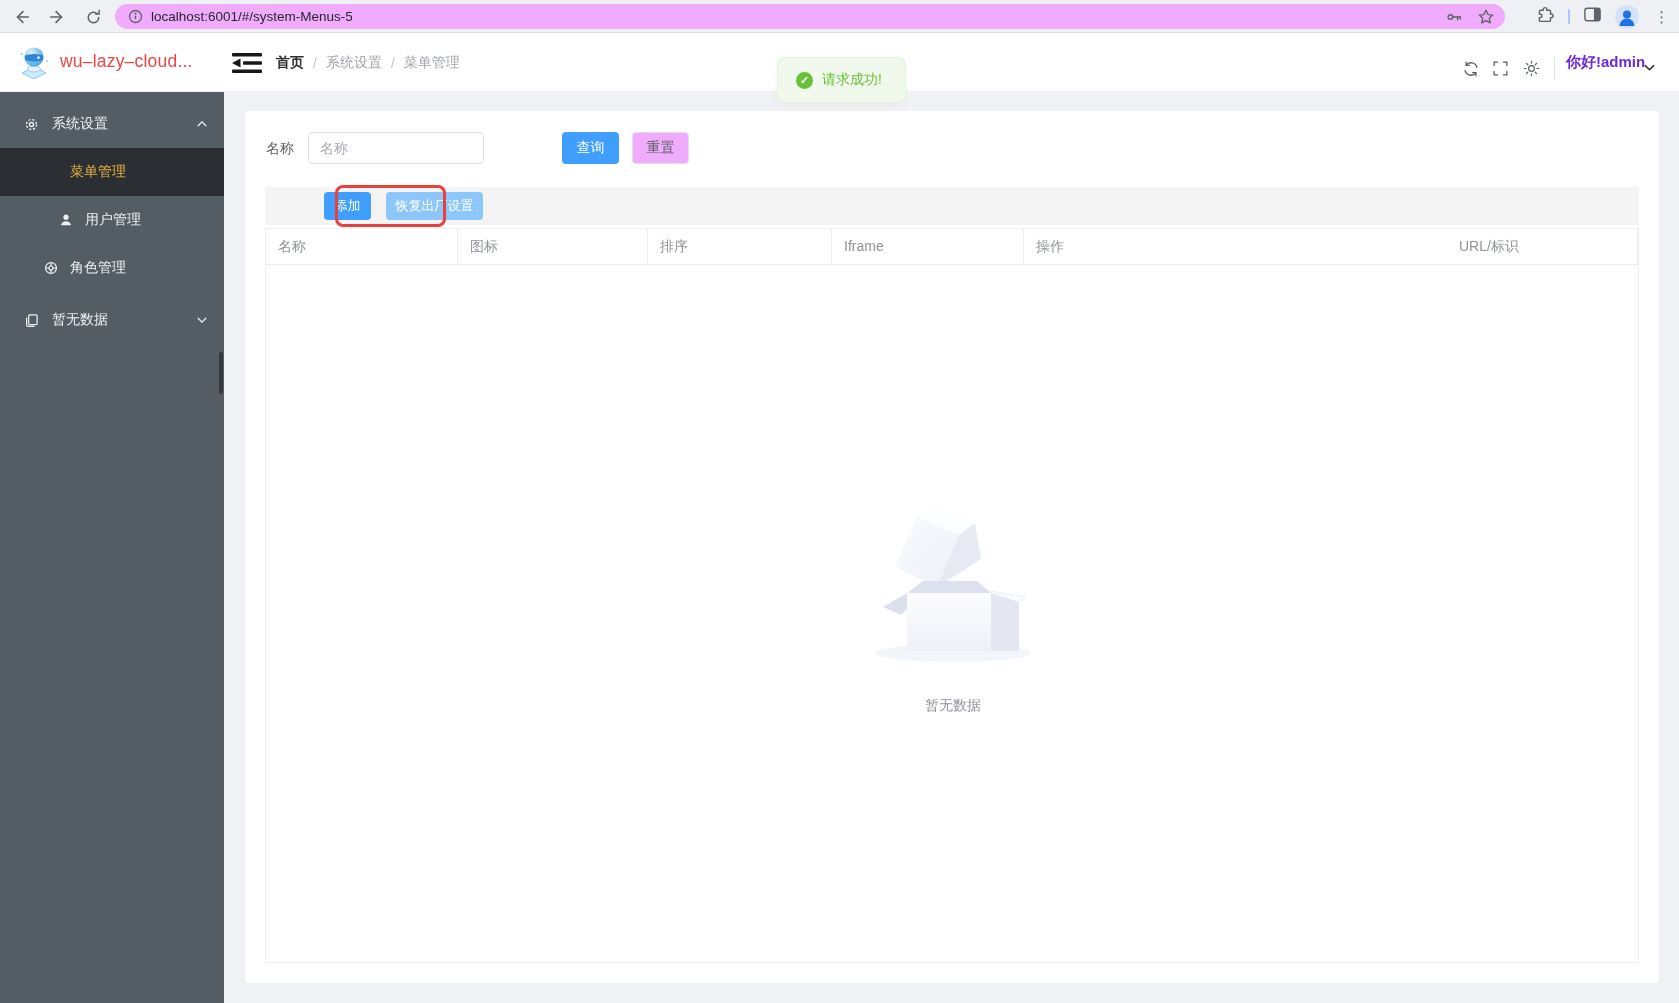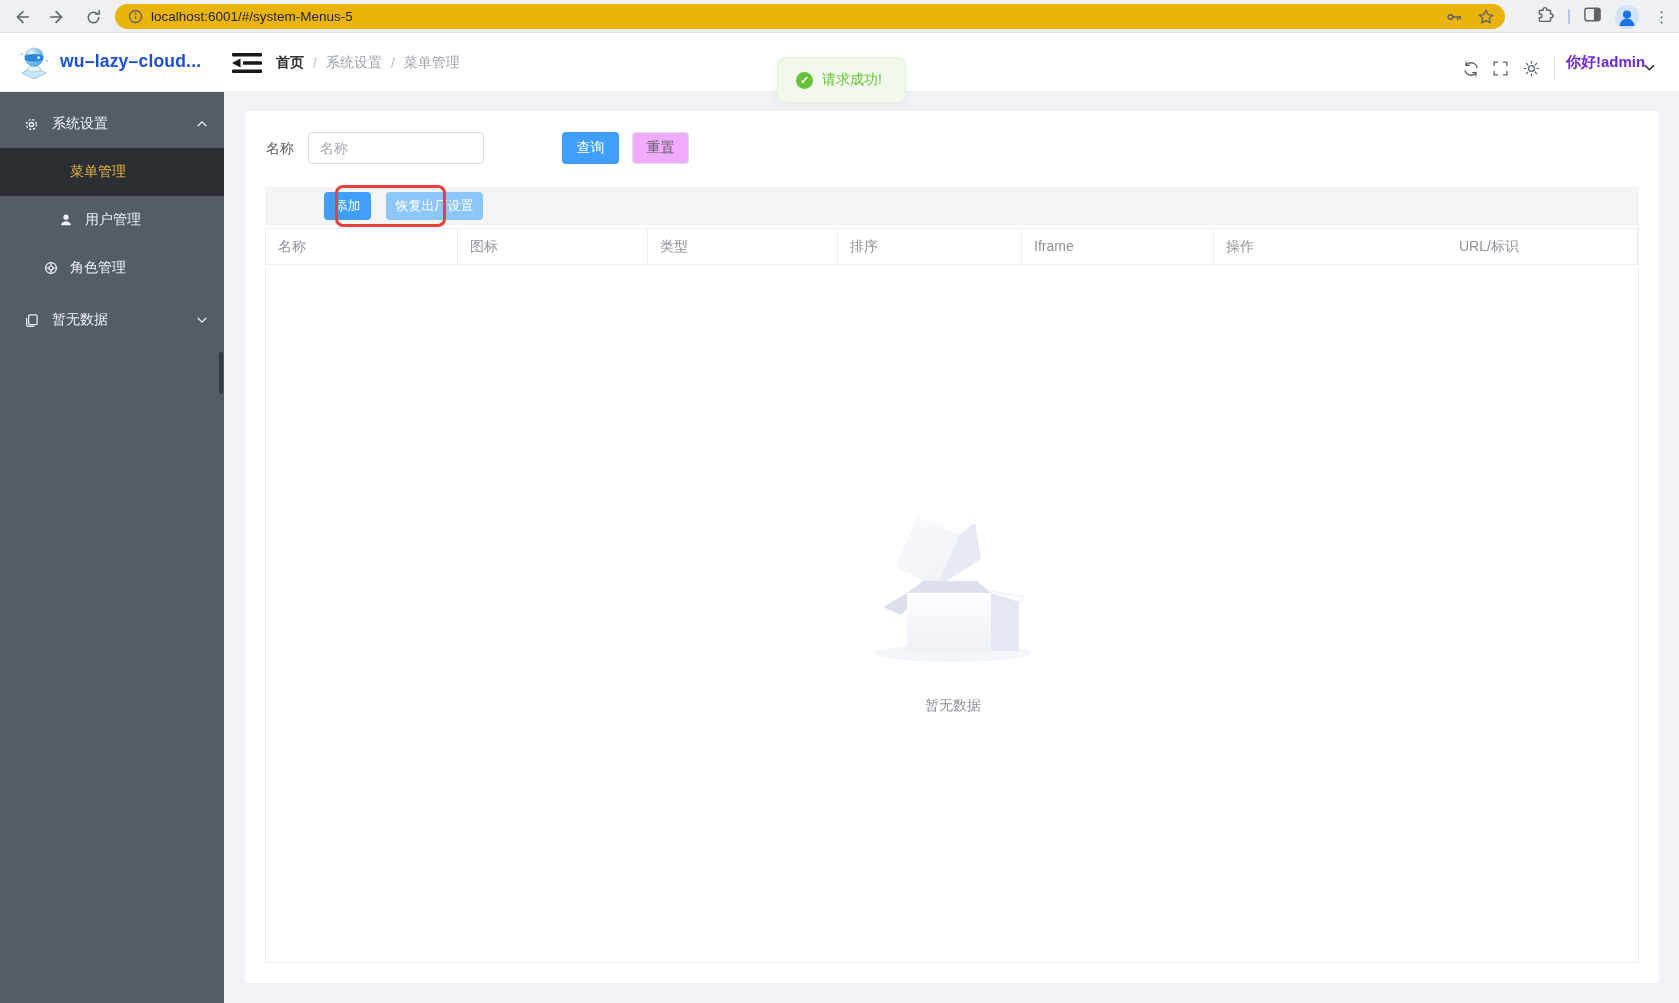--- a/index.html
+++ b/index.html
@@ -2,33 +2,33 @@
 <html><head>
 <meta charset="utf-8">
 <style>
   * { box-sizing: border-box; margin: 0; padding: 0; }
   body { font-family: "Liberation Sans", sans-serif; background: #fff; }
   .stage { position: relative; width: 1679px; height: 1003px; overflow: hidden; background: #fff; }
 
   
   .chrome { position: absolute; left: 0; top: 0; width: 1679px; height: 33px; background: #eef0f3; border-bottom: 1px solid #dcdfe3; z-index: 30; }
   .chrome .navbtn { position: absolute; top: 7px; width: 20px; height: 20px; display: flex; align-items: center; justify-content: center; }
-  .omnibox { position: absolute; left: 115px; top: 4px; width: 1390px; height: 25px; background: #eab308; border-radius: 13px; display: flex; align-items: center; }
+  .omnibox { position: absolute; left: 115px; top: 4px; width: 1390px; height: 25px; background: #f0abfc; border-radius: 13px; display: flex; align-items: center; }
   .omni-info { position: absolute; left: 13px; top: 5px; }
   .omni-url { position: absolute; left: 36px; top: 5px; font-size: 13.5px; color: #26282b; line-height: 15px; white-space: nowrap; }
   .omni-right { position: absolute; right: 10px; top: 4px; display: flex; gap: 14px; }
   .chrome-right { position: absolute; right: 8px; top: 4px; height: 25px; display: flex; align-items: center; gap: 13px; }
   .blue-divider { width: 2px; height: 15px; background: #a8c7fa; border-radius: 1px; }
   .avatar-chip { width: 24px; height: 24px; border-radius: 50%; background: #d3e3fd; overflow: hidden; display: flex; align-items: center; justify-content: center; }
   .kebab { font-size: 15px; color: #5f6368; line-height: 24px; padding: 0 2px; }
 
   
   .app-header { position: absolute; left: 0; top: 33px; width: 1679px; height: 59px; background: #fff; border-bottom: 1px solid #f0f0f2; z-index: 10; }
   .logo { position: absolute; left: 19px; top: 13px; width: 30px; height: 33px; }
-  .app-title { position: absolute; left: 60px; top: 18px; font-size: 17.5px; font-weight: 700; color: #1d4ed8; letter-spacing: .2px; }
+  .app-title { position: absolute; left: 60px; top: 18px; font-size: 17.5px; font-weight: 400; color: #ef4444; letter-spacing: .2px; }
   .fold-btn { position: absolute; left: 232px; top: 19px; width: 30px; height: 22px; cursor: pointer; }
   .breadcrumb { position: absolute; left: 276px; top: 21px; display: flex; align-items: center; gap: 9px; font-size: 14px; }
   .bc-current { color: #303133; font-weight: 700; }
   .bc-sep { color: #c0c4cc; }
   .bc-item { color: #a1a5ab; }
   .hdr-tool { position: absolute; top: 27px; width: 18px; height: 18px; cursor: pointer; }
   .hdr-divider { position: absolute; left: 1554px; top: 23px; width: 1px; height: 24px; background: #e0e3e8; }
   .greeting { position: absolute; left: 1566px; top: 20px; font-size: 15px; font-weight: 600; color: #6d28d9; white-space: nowrap; cursor: pointer; }
   .greet-chevron { position: absolute; left: 1643px; top: 27px; }
 
@@ -291,21 +291,20 @@
 
   <div class="toolbar-strip"></div>
   <button class="btn btn-primary btn-add">添加</button>
   <button class="btn btn-restore">恢复出厂设置</button>
   <div class="annotation-box"></div>
 
   <div class="table-region">
     <div class="thead">
       <div class="th c0">名称</div>
       <div class="th c1">图标</div>
-      <div class="th c2">类型</div>
       <div class="th c3">排序</div>
       <div class="th c4">Iframe</div>
       <div class="th c6">操作</div>
       <div class="th c5">URL/标识</div>
     </div>
 
     <svg class="empty-img" viewBox="0 0 160 165">
       <defs>
         <linearGradient id="bf" x1="0" y1="0" x2="0" y2="1">
           <stop offset="0%" stop-color="#fdfdfe"></stop>

